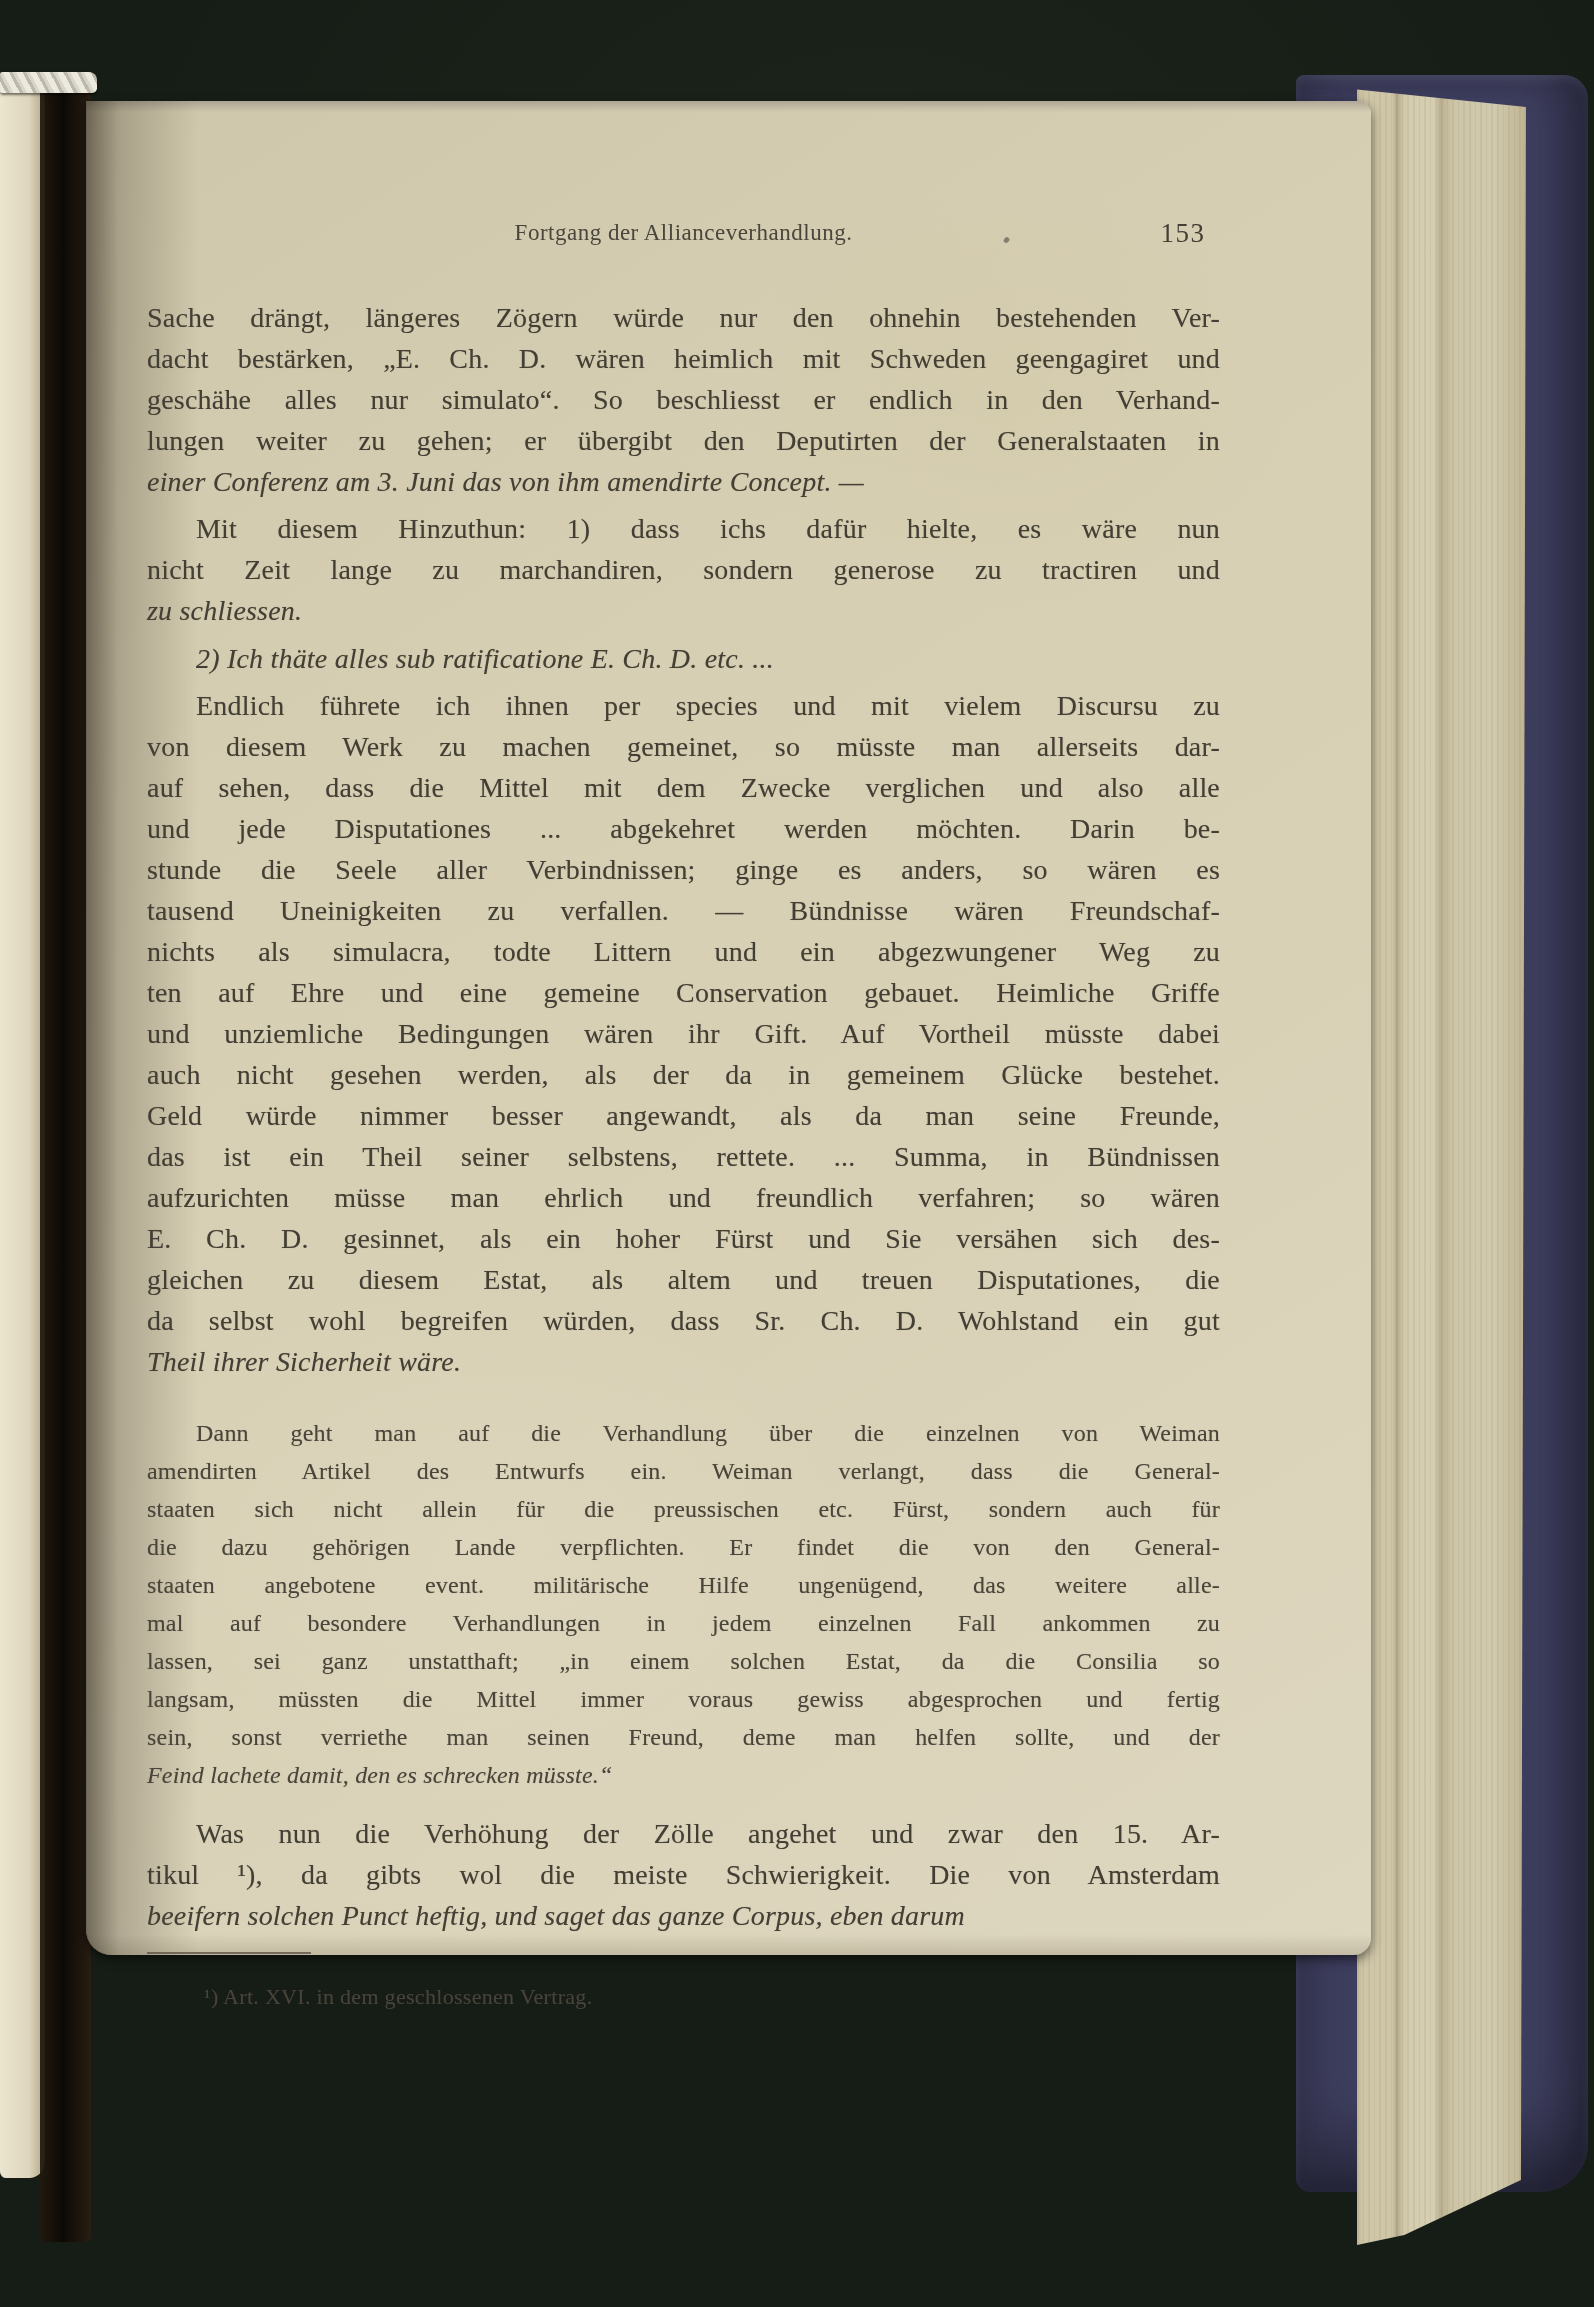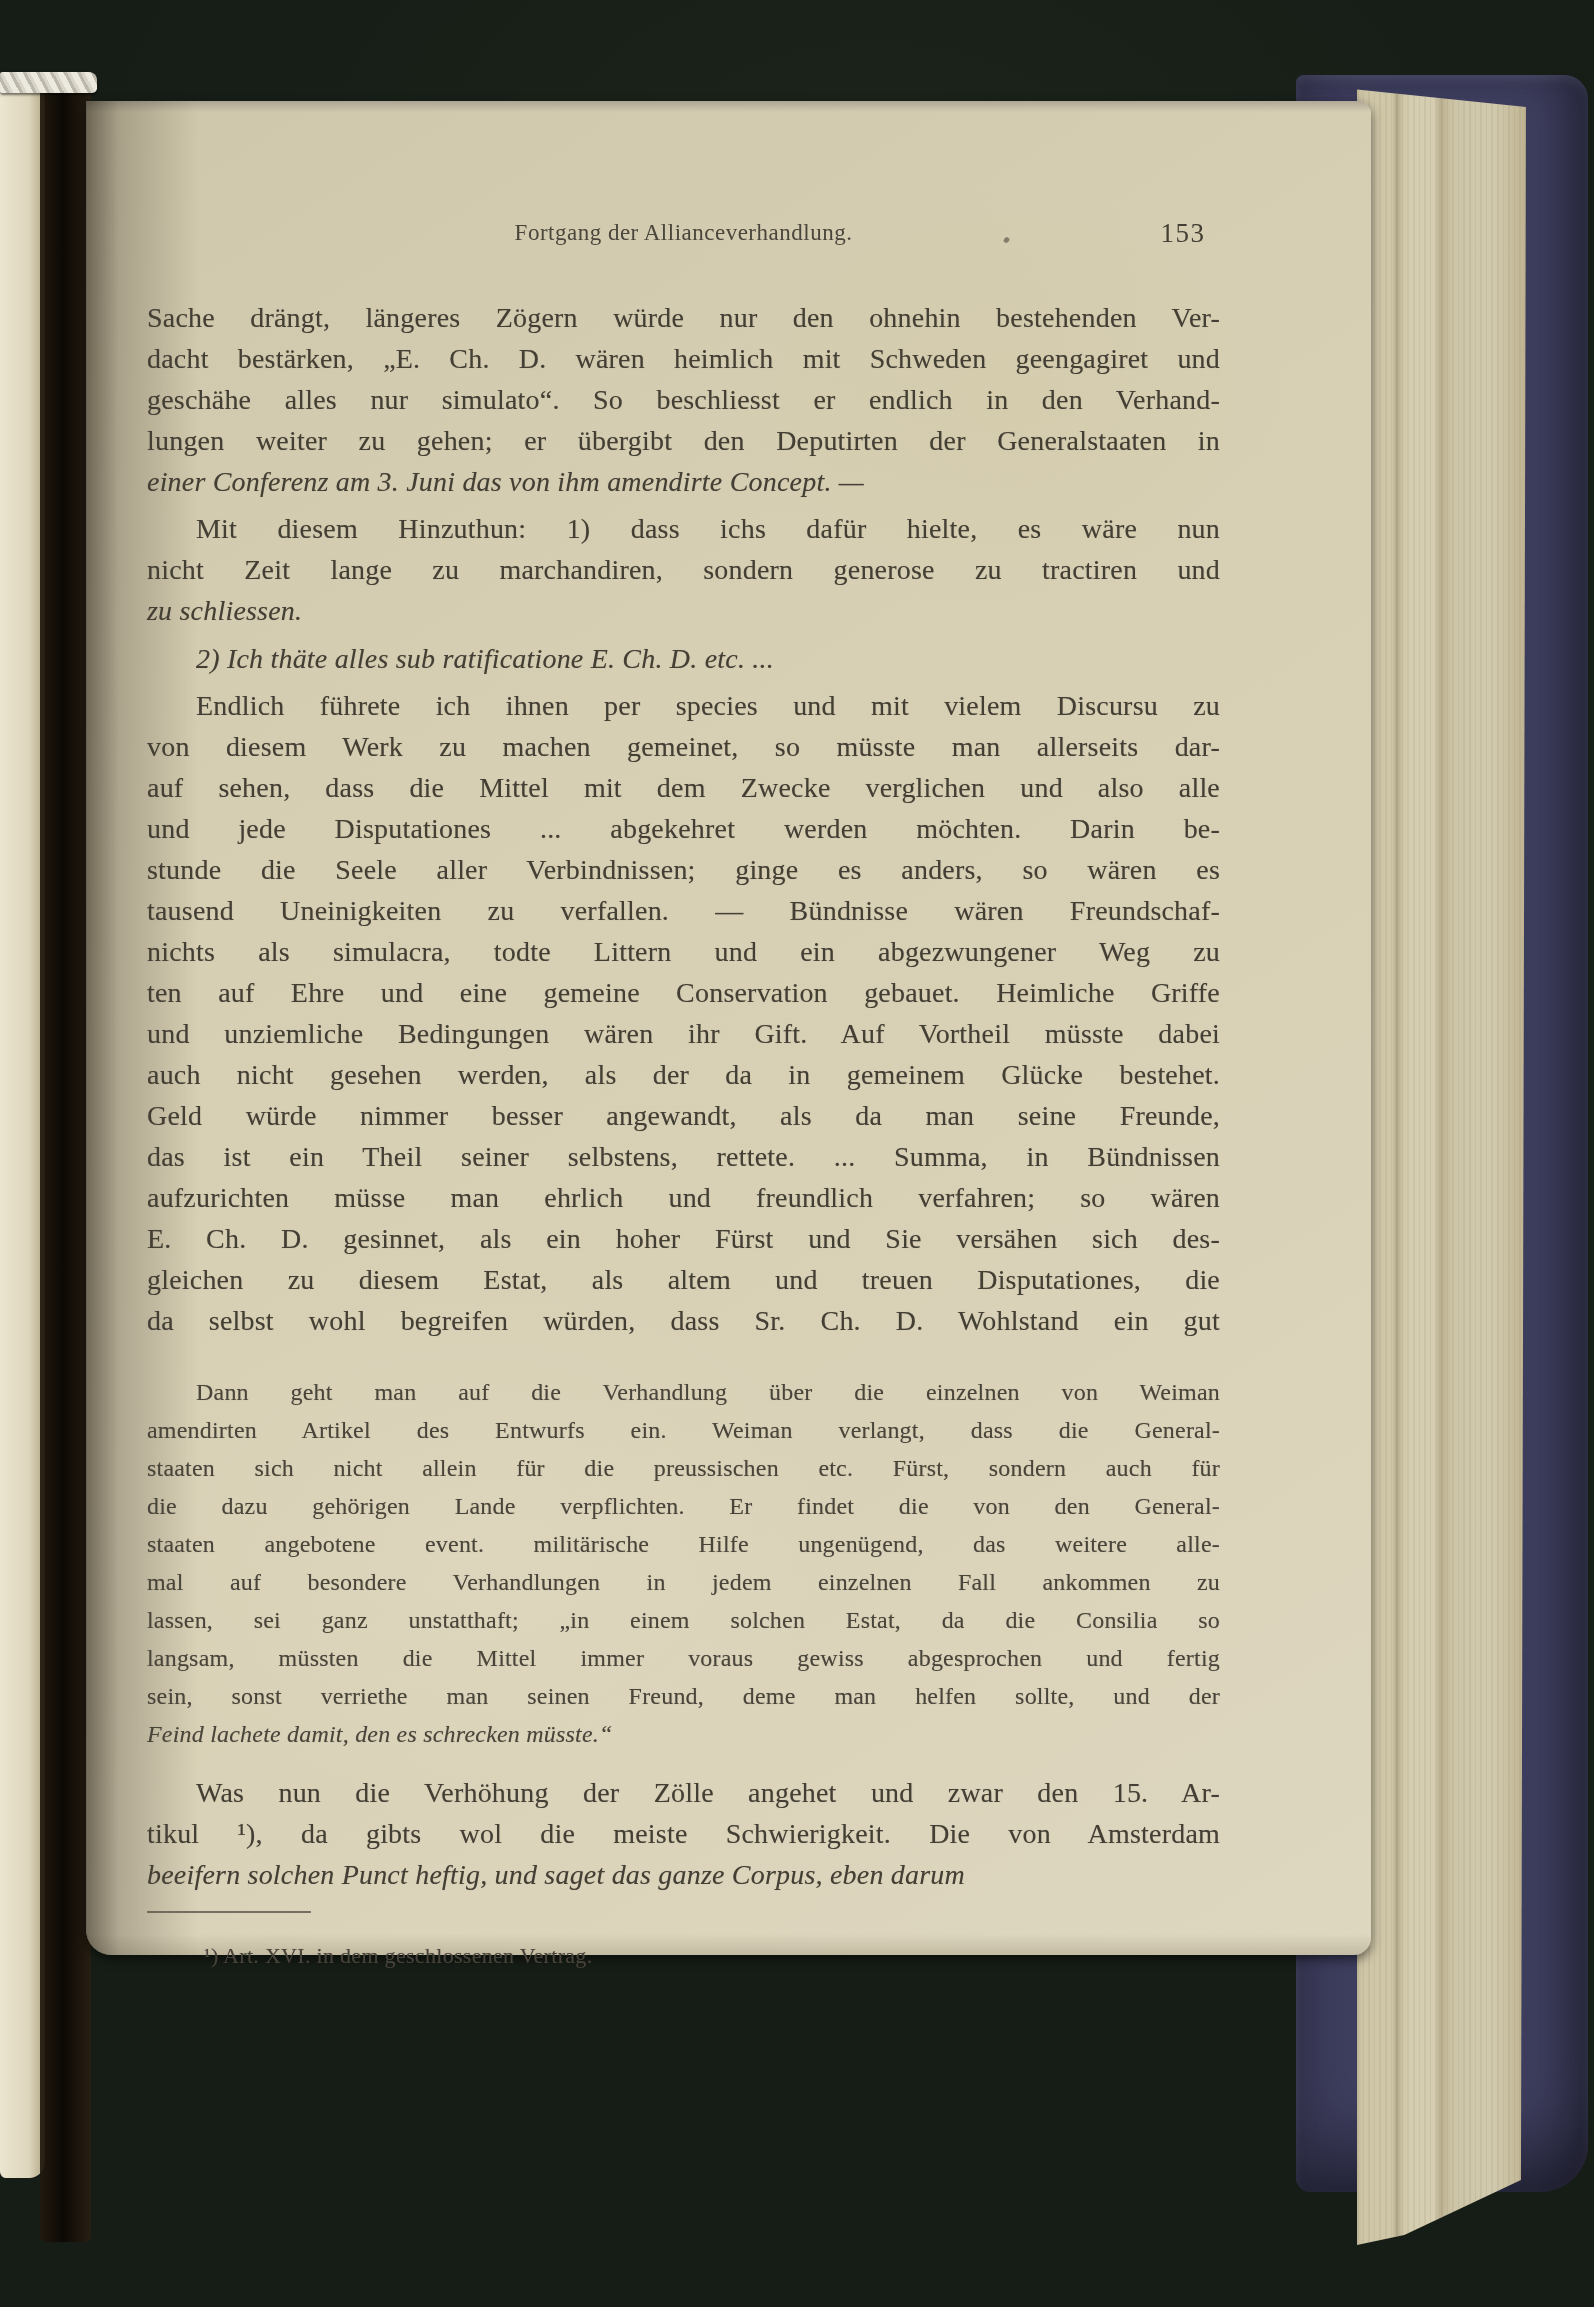--- a/index.html
+++ b/index.html
@@ -164,20 +164,21 @@
             <div class="line">nichts als simulacra, todte Littern und ein abgezwungener Weg zu</div>
             <div class="line">ten auf Ehre und eine gemeine Conservation gebauet.  Heimliche Griffe</div>
             <div class="line">und unziemliche Bedingungen wären ihr Gift.  Auf Vortheil müsste dabei</div>
             <div class="line">auch nicht gesehen werden, als der da in gemeinem Glücke bestehet.</div>
             <div class="line">Geld würde nimmer besser angewandt, als da man seine Freunde,</div>
             <div class="line">das ist ein Theil seiner selbstens, rettete. ... Summa, in Bündnissen</div>
             <div class="line">aufzurichten müsse man ehrlich und freundlich verfahren; so wären</div>
             <div class="line">E. Ch. D. gesinnet, als ein hoher Fürst und Sie versähen sich des-</div>
             <div class="line">gleichen zu diesem Estat, als altem und treuen Disputationes, die</div>
             <div class="line">da selbst wohl begreifen würden, dass Sr. Ch. D. Wohlstand ein gut</div>
+            <div class="line last">Theil ihrer Sicherheit wäre.</div>
           </div>
           <div class="para small indent">
             <div class="line">Dann geht man auf die Verhandlung über die einzelnen von Weiman</div>
             <div class="line">amendirten Artikel des Entwurfs ein.  Weiman verlangt, dass die General-</div>
             <div class="line">staaten sich nicht allein für die preussischen etc. Fürst, sondern auch für</div>
             <div class="line">die dazu gehörigen Lande verpflichten.  Er findet die von den General-</div>
             <div class="line">staaten angebotene event. militärische Hilfe ungenügend, das weitere alle-</div>
             <div class="line">mal auf besondere Verhandlungen in jedem einzelnen Fall ankommen zu</div>
             <div class="line">lassen, sei ganz unstatthaft; „in einem solchen Estat, da die Consilia so</div>
             <div class="line">langsam, müssten die Mittel immer voraus gewiss abgesprochen und fertig</div>

